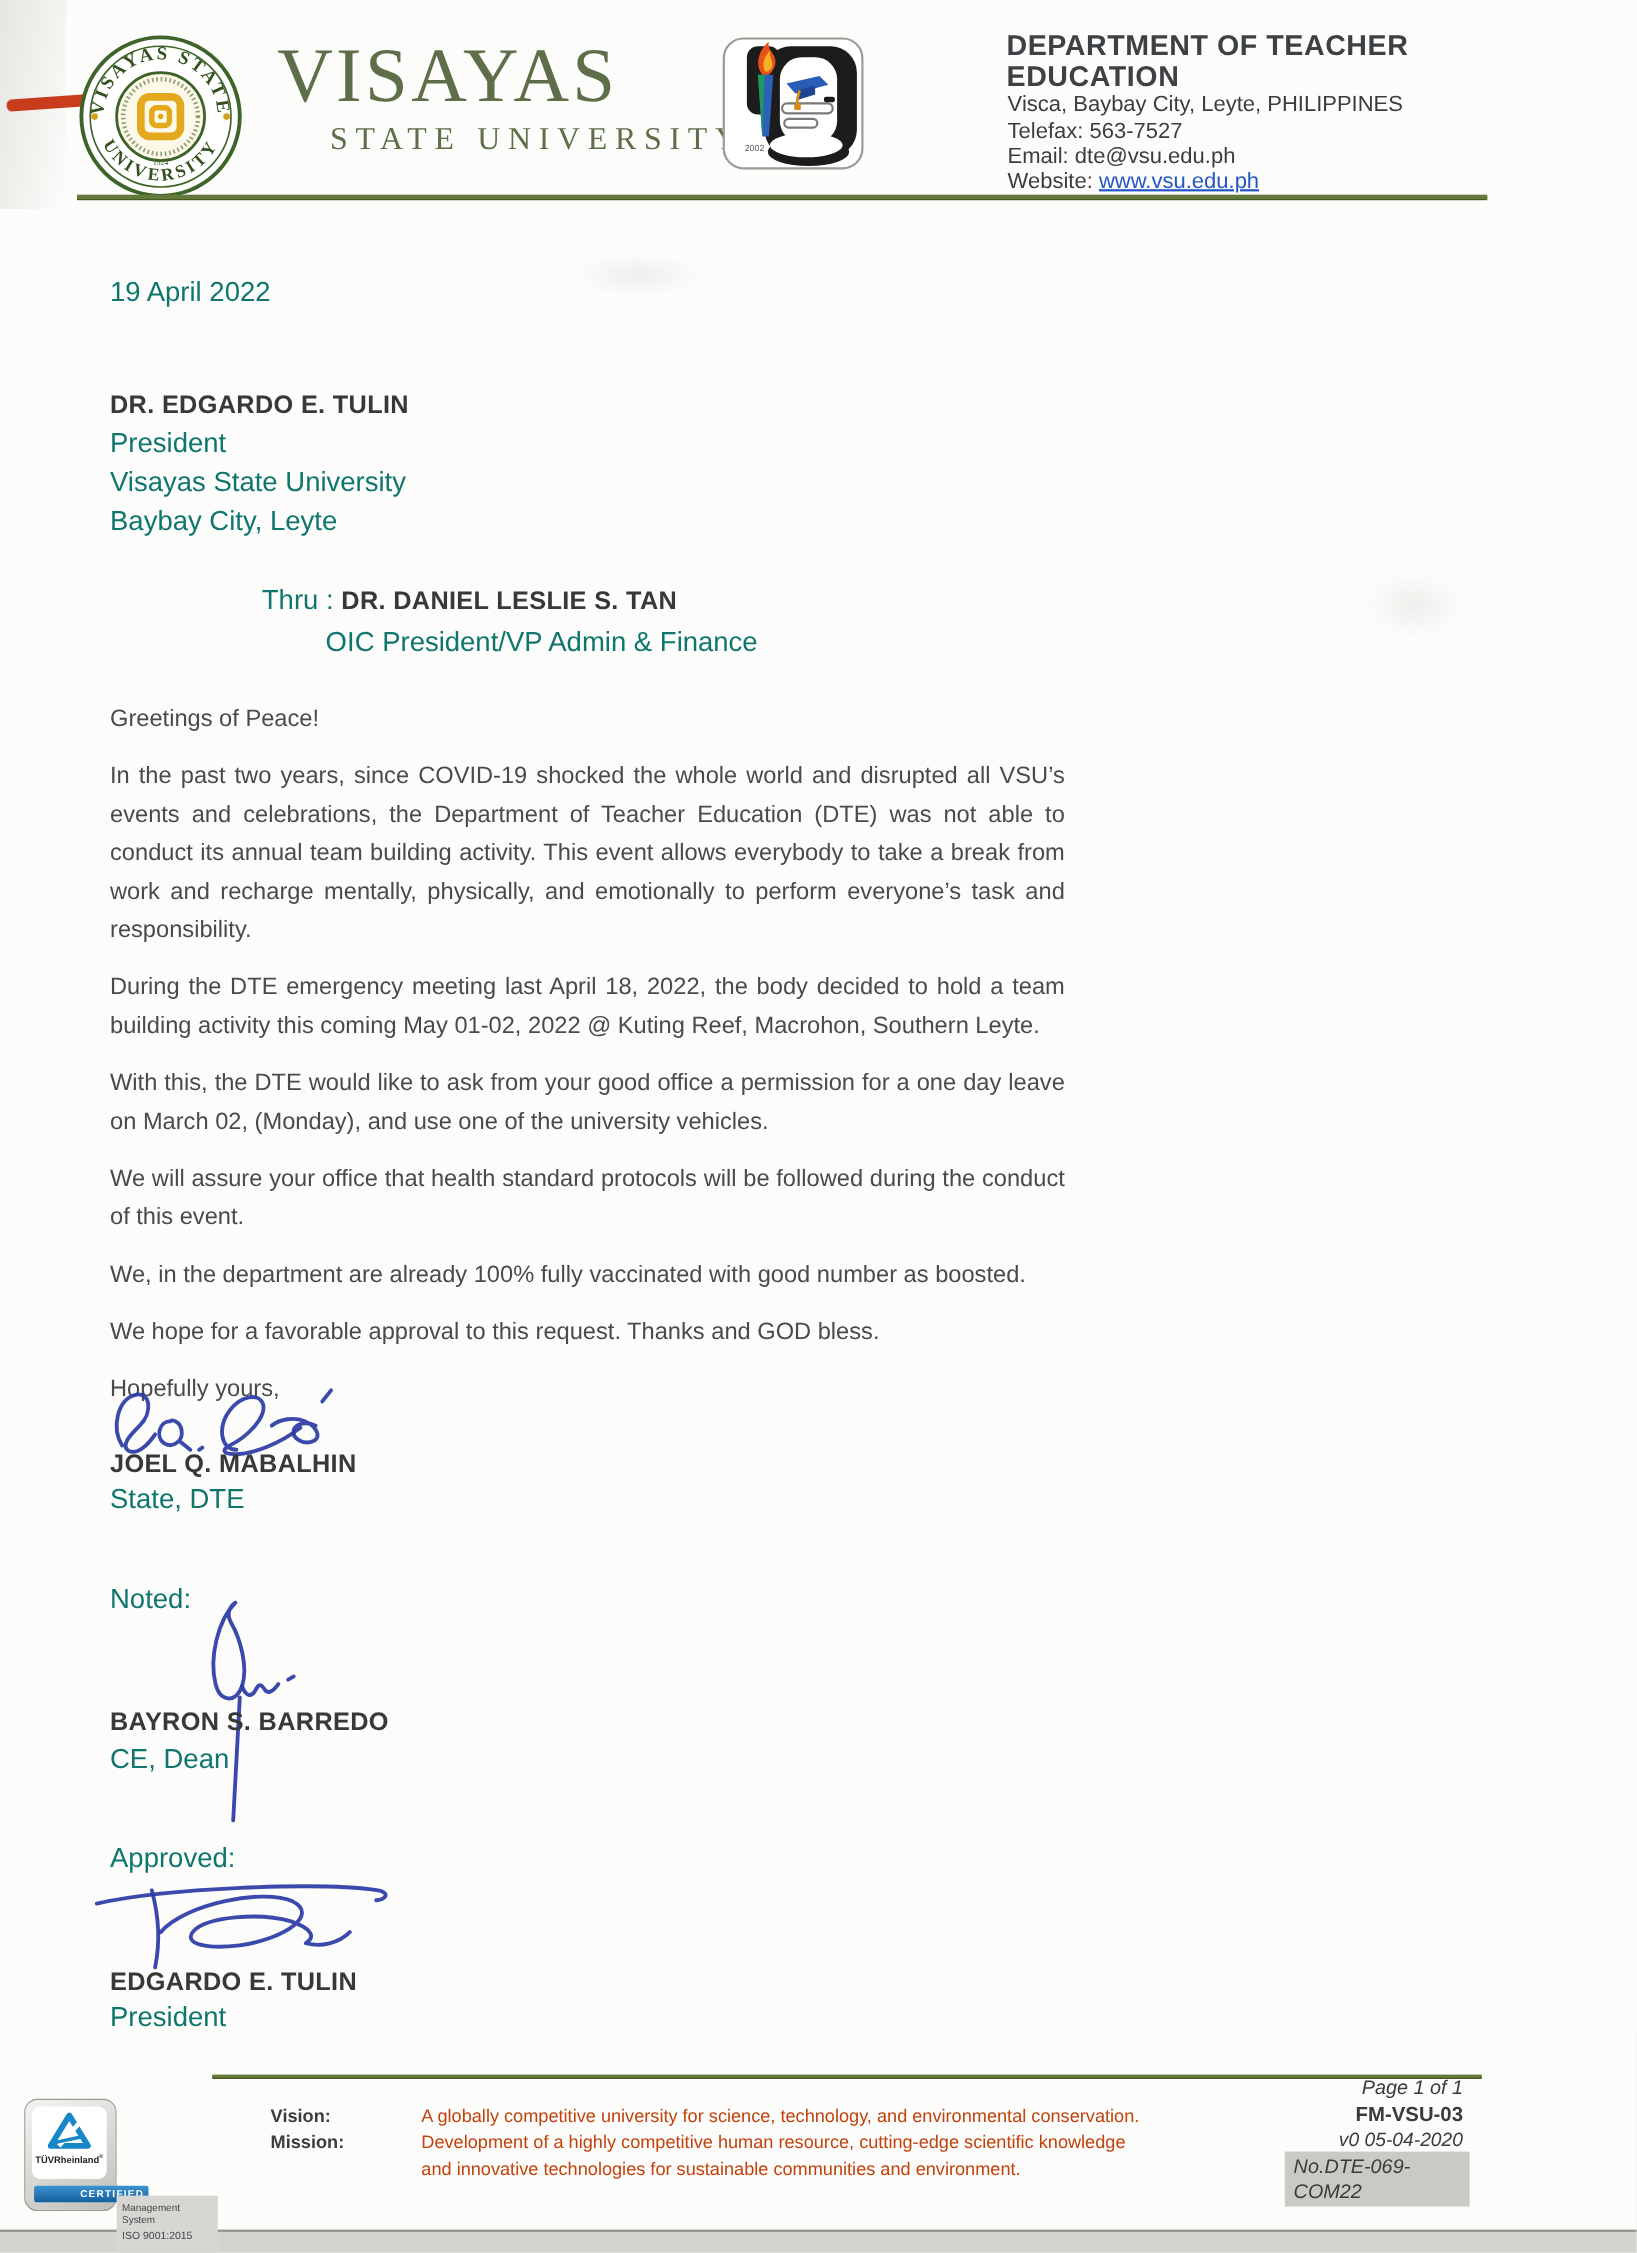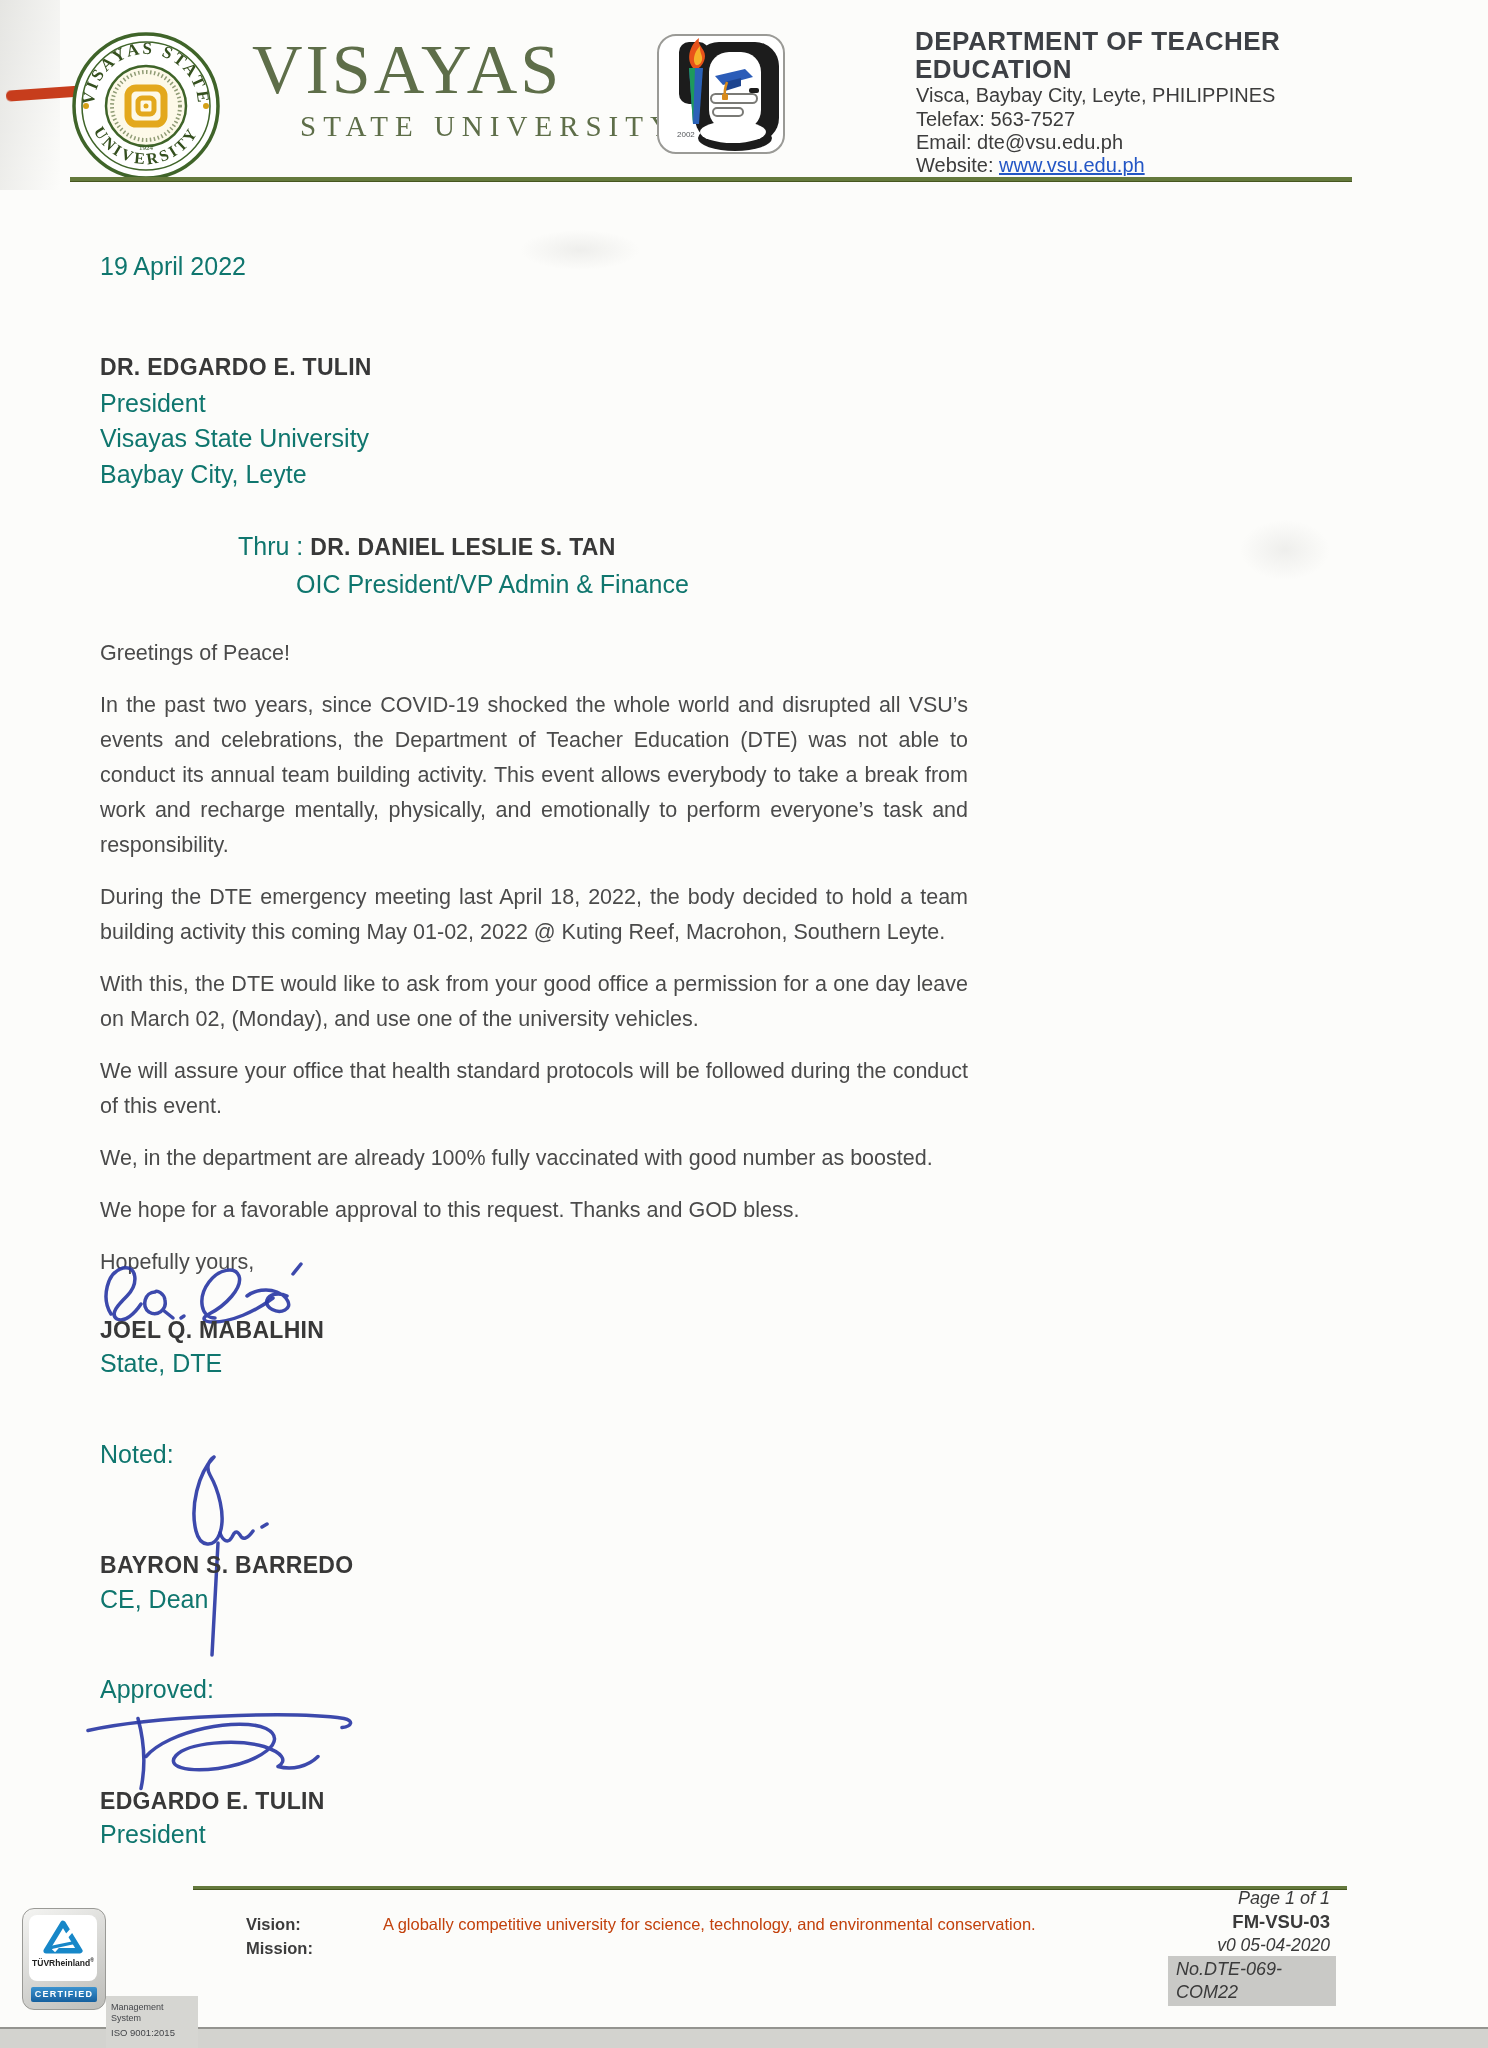--- a/index.html
+++ b/index.html
@@ -32,21 +32,21 @@
   .foot-right{text-align:right;color:#3a3a3a;}
   .doc-box{background:#c9c9c6;font-style:italic;font-size:18px;line-height:23px;
            color:#3a3a3a;padding:2px 8px;}
   .tuv-badge{width:82px;height:100px;border-radius:12px;border:1px solid #9a9a96;
              background:linear-gradient(150deg,#f4f4f2,#bdbdb9);}
   .tuv-inner{position:absolute;left:6px;top:6px;width:68px;height:66px;background:#fff;
              border-radius:8px;text-align:center;}
   .tuv-brand{font-size:8.5px;font-weight:bold;color:#222;margin-top:-2px;}
   .tuv-band{position:absolute;left:8px;top:78px;width:66px;height:15px;border-radius:2px;
             background:linear-gradient(#3c93cf,#155f9e);color:#fff;font-size:9px;
-            font-weight:bold;letter-spacing:1.2px;text-align:center;line-height:15px;}
+            font-weight:bold;letter-spacing:1.2px;text-align:center;line-height:15px;padding-left:38px;}
   .iso-panel{width:92px;height:97px;background:#d6d6d2;padding:6px 5px;box-sizing:border-box;
              color:#44464a;}
   .iso-l1{font-size:9px;line-height:10.5px;}
   .iso-l2{font-size:9.5px;margin-top:4px;}
   .iso-l3{font-size:7.5px;line-height:9px;margin-top:16px;color:#55585c;}
 
   
   .red-streak{left:6px;top:88px;width:78px;height:11px;background:#c32a06;
               border-radius:5px;transform:rotate(-4deg);filter:blur(0.6px);opacity:0.9;}
   .corner-shade{left:0;top:0;width:60px;height:190px;
@@ -201,20 +201,21 @@
     <div class="iso-l2">ISO 9001:2015</div>
     <div class="iso-l3">
       <div>www.tuv.com</div>
       <div>ID 9108858749</div>
     </div>
   </div>
 
   <div class="abs foot-label" style="left:246px;top:1915px;">Vision:</div>
   <div class="abs foot-label" style="left:246px;top:1939px;">Mission:</div>
   <div class="abs foot-text" style="left:383px;top:1913px;white-space:nowrap;">A globally competitive university for science, technology, and environmental conservation.</div>
+  <div class="abs foot-text" style="left:383px;top:1937px;width:668px;">Development of a highly competitive human resource, cutting-edge scientific knowledge and innovative technologies for sustainable communities and environment.</div>
 
   <div class="abs foot-right" style="right:158px;top:1888px;">
     <div style="font-style:italic;font-size:18px;">Page 1 of 1</div>
     <div style="font-weight:bold;font-size:18.5px;margin-top:2px;">FM-VSU-03</div>
     <div style="font-style:italic;font-size:17.5px;margin-top:2px;">v0 05-04-2020</div>
   </div>
   <div class="abs doc-box" style="left:1168px;top:1956px;width:152px;">
     <div>No.DTE-069-</div>
     <div>COM22</div>
   </div>

